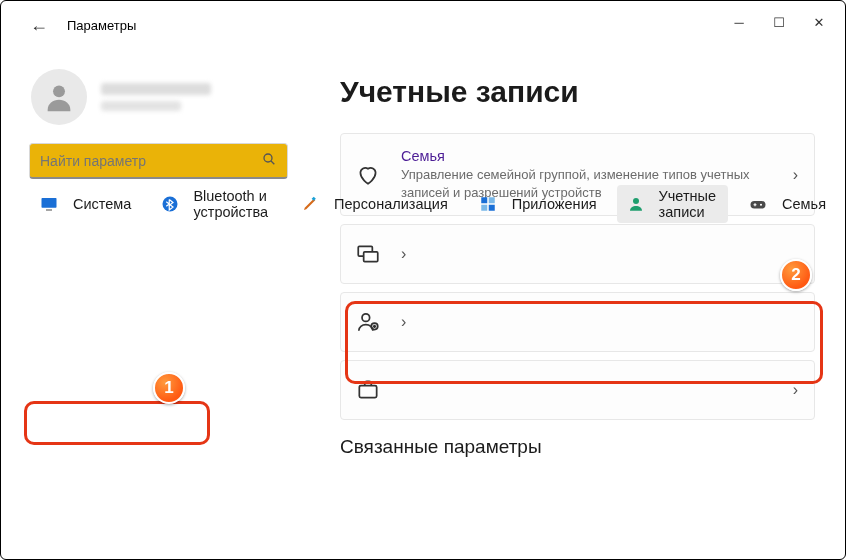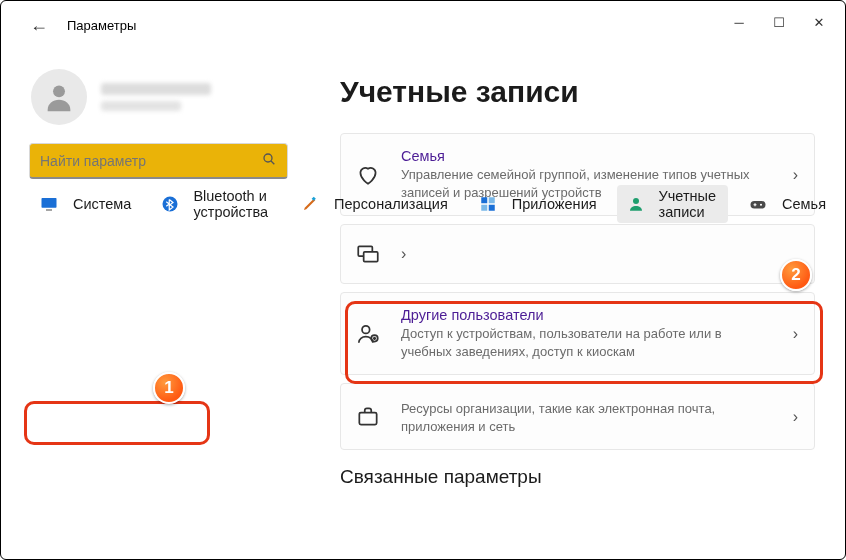--- a/index.html
+++ b/index.html
@@ -213,36 +213,31 @@
 
       <div class="card">
         <div class="cico">
           <svg width="26" height="26" viewBox="0 0 24 24" fill="none" stroke="#333" stroke-width="1.6">
               <circle cx="10" cy="8" r="3.5"></circle>
               <path d="M3.5 20c0-3.4 3-5.5 6.5-5.5s6.5 2.1 6.5 5.5"></path>
               <circle cx="18" cy="16" r="3"></circle>
               <path d="M18 14.5v3M16.5 16h3"></path>
             </svg>
         </div>
-        <div class="ctxt">
-          <div class="ctitle">Другие пользователи</div>
-          <div class="cdesc">Доступ к устройствам, пользователи на работе или в учебных заведениях, доступ к киоскам</div>
-        </div>
         <div class="chev">›</div>
       </div>
 
       <div class="card">
         <div class="cico">
           <svg width="26" height="26" viewBox="0 0 24 24" fill="none" stroke="#333" stroke-width="1.6">
               <rect x="4" y="8" width="16" height="11" rx="1.5"></rect>
               <path d="M9 8V6a2 2 0 0 1 2-2h2a2 2 0 0 1 2 2v2"></path>
             </svg>
         </div>
         <div class="ctxt">
-          <div class="cdesc">Ресурсы организации, такие как электронная почта, приложения и сеть</div>
         </div>
         <div class="chev">›</div>
       </div>
     </div>
     <div class="related-hdr">Связанные параметры</div>
   </div>
 </div>
 
 <div class="callout-box" style="left:23px; top:400px; width:186px; height:44px;"></div>
 <div class="badge" style="left:152px; top:371px;">1</div>

